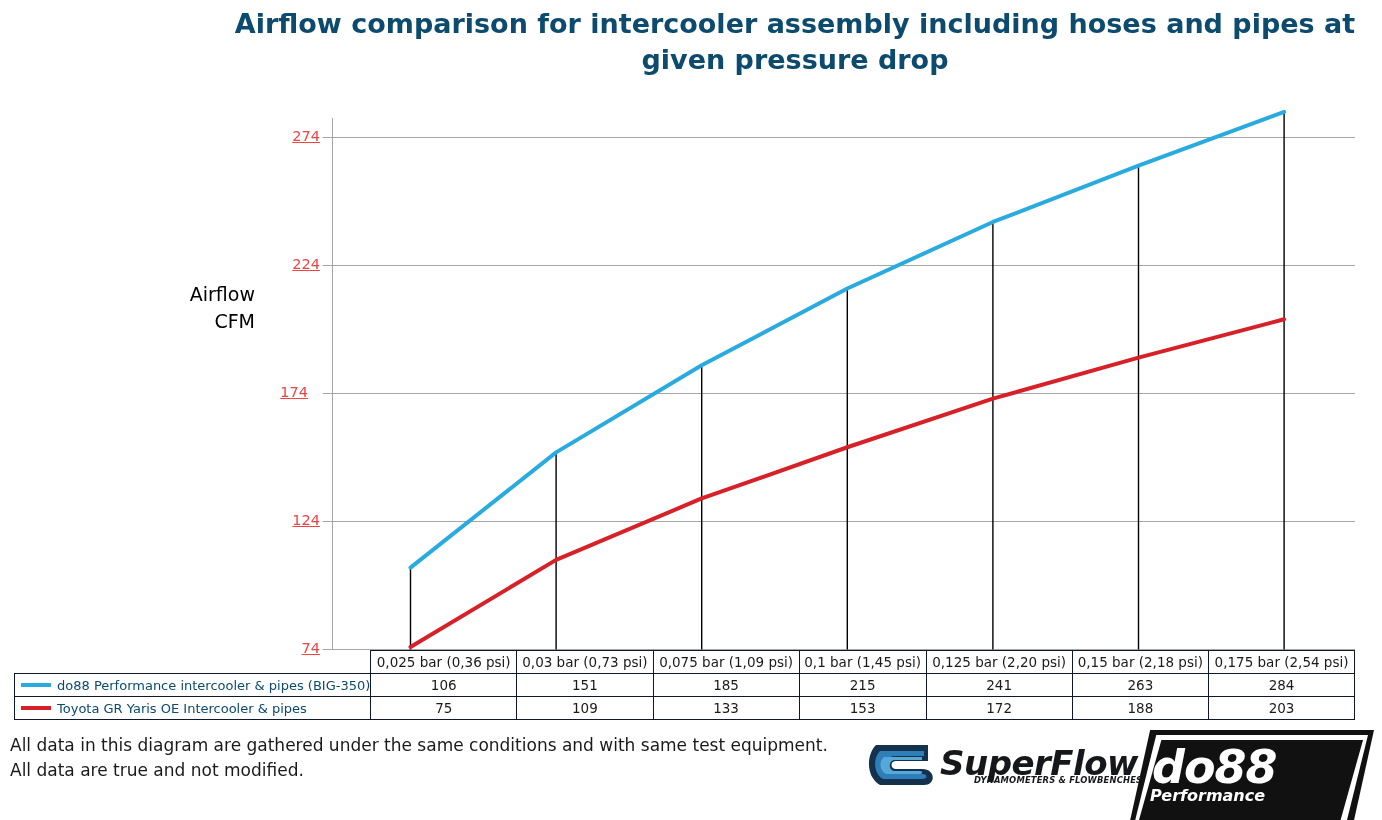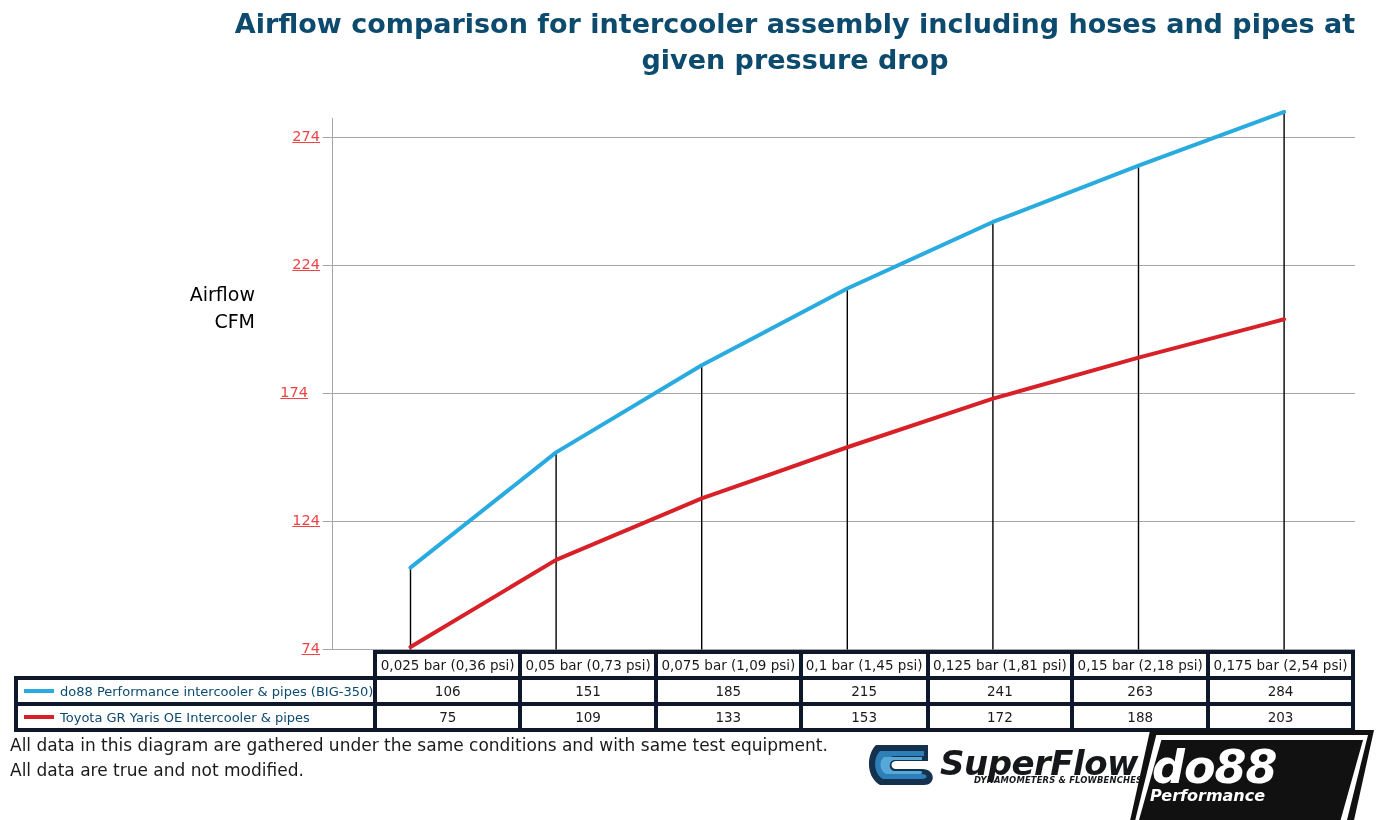--- a/index.html
+++ b/index.html
@@ -54,21 +54,21 @@
   #data-table {
     position: absolute;
     left: 14px;
     top: 650px;
     width: 1341px;
     border-collapse: collapse;
     font-size: 13px;
     font-family: "DejaVu Sans", "Liberation Sans", sans-serif;
   }
   #data-table td {
-    border: 4px solid #0f172a;
+    border: 1px solid #0f172a;
     padding: 0;
     height: 22px;
     text-align: center;
     vertical-align: middle;
     color: #1a1a1a;
     font-size: 13.5px;
   }
   #data-table td.legend-cell {
     width: 322px;
     text-align: left;
@@ -247,24 +247,24 @@
     <div class="tick-label" style="left: 264px; width: 44px; top: 383.5px;">174</div>
     <div class="tick-label" style="left: 276px; width: 44px; top: 255.5px;">224</div>
     <div class="tick-label" style="left: 276px; width: 44px; top: 127.5px;">274</div>
   </div>
 
 <table id="data-table">
   <tbody>
     <tr class="cat-row">
       <td class="legend-cell"></td>
     <td>0,025 bar (0,36 psi)</td>
-        <td>0,05 bar (0,73 psi)</td>
+        <td>0,03 bar (0,73 psi)</td>
         <td>0,075 bar (1,09 psi)</td>
         <td>0,1 bar (1,45 psi)</td>
-        <td>0,125 bar (1,81 psi)</td>
+        <td>0,125 bar (2,20 psi)</td>
         <td>0,15 bar (2,18 psi)</td>
         <td>0,175 bar (2,54 psi)</td>
       </tr>
     <tr class="series-row">
       <td class="legend-cell">
         <span class="legend-inner">
           <span class="legend-swatch blue"></span>
           <span class="legend-text">do88 Performance intercooler &amp; pipes (BIG-350)</span>
         </span>
       </td>

